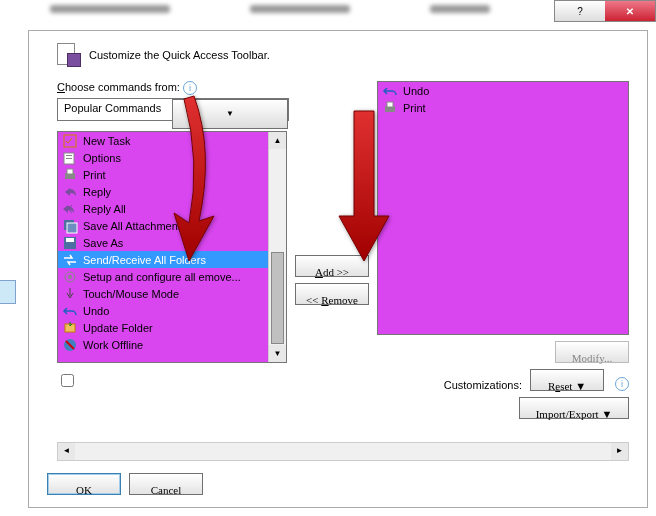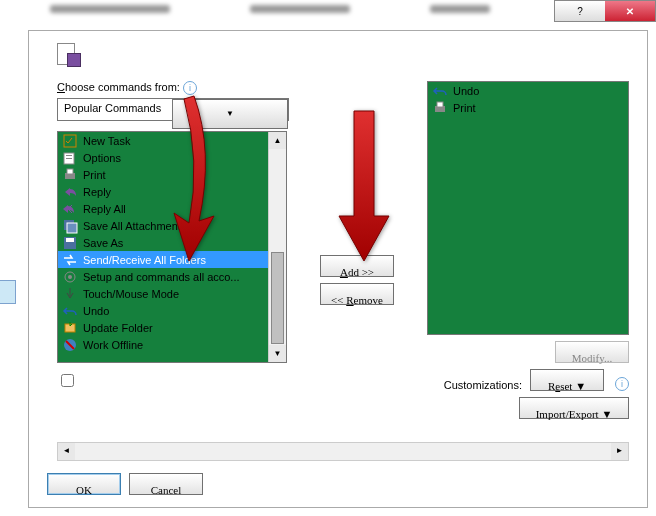--- a/index.html
+++ b/index.html
@@ -14,25 +14,25 @@
 .hdr{display:flex;align-items:center;gap:8px;margin-bottom:14px}
 .hdr-ico{width:24px;height:24px;position:relative}
 .hdr-ico .doc{width:16px;height:20px;border:1px solid #888;background:#fff;position:absolute}
 .hdr-ico .disk{width:12px;height:12px;background:#7a4fa0;position:absolute;right:0;bottom:0;border:1px solid #4a2f60}
 .lbl{display:block;margin-bottom:3px}
 .lbl u{text-decoration:underline}
 .info{display:inline-block;width:12px;height:12px;border:1px solid #6ba5d8;border-radius:50%;color:#6ba5d8;font-size:9px;text-align:center;line-height:12px;margin-left:3px}
 .combo{display:flex;width:230px;height:21px;border:1px solid #767676;background:#fff;margin-bottom:10px}
 .combo span{flex:1;padding:3px 6px}
 .combo .btn{width:18px;border-left:1px solid #767676;background:linear-gradient(#fff,#ddd);text-align:center;font-size:8px;line-height:21px}
-.cols{display:flex;gap:25px}
+.cols{display:flex;gap:0}
 .col-left{width:230px}
 .col-mid{width:90px;display:flex;flex-direction:column;align-items:center;justify-content:center;gap:6px;padding-top:60px}
 .col-right{flex:1}
-.listbox{border:1px solid #767676;height:230px;overflow:hidden;position:relative;background:#15803d}
+.listbox{border:1px solid #767676;height:230px;overflow:hidden;position:relative;background:#d946ef}
 .listbox ul{list-style:none;margin:0;padding:0}
 .listbox li{display:flex;align-items:center;height:17px;padding:0 4px;gap:5px;white-space:nowrap;overflow:hidden;text-overflow:ellipsis}
 .listbox li.sel{background:#3399ff;color:#fff}
 .listbox .sb{position:absolute;right:0;top:0;bottom:0;width:17px;background:#f0f0f0;border-left:1px solid #ccc}
 .listbox .sb .thumb{position:absolute;left:2px;right:2px;top:120px;height:90px;background:#c0c0c0;border:1px solid #888}
 .listbox .sb .arr{position:absolute;left:0;right:0;height:17px;text-align:center;font-size:8px;line-height:17px;background:#e8e8e8}
 .ico{width:16px;height:16px;display:inline-block;position:relative;flex-shrink:0}
 .ico svg{width:16px;height:16px}
 .btn{min-width:74px;height:22px;border:1px solid #707070;background:linear-gradient(#fff,#e3e3e3);font:11px "Segoe UI";padding:10px 8px;cursor:pointer}
 .btn:disabled{color:#888;border-color:#bbb}
@@ -62,20 +62,21 @@
 <div class="sidebar-stub"></div>
 
 <div class="dlg">
 <div class="dlg-body">
 
 <div class="hdr">
   <span class="hdr-ico">
           <span class="doc"></span>
           <span class="disk"></span>
         </span>
+  <span>Customize the Quick Access Toolbar.</span>
 </div>
 
 <div class="cols">
 <div class="col-left">
   <label class="lbl"><u>C</u><span>hoose commands from:</span><span class="info">i</span></label>
   <div class="combo">
     <span>Popular Commands</span>
     <span class="btn">▼</span>
   </div>
   <div class="listbox">
@@ -134,21 +135,21 @@
                     <path d="M2 6h8l-2-3M14 10H6l2 3" stroke="#fff" stroke-width="1.5" fill="none"></path>
                     <rect x="1" y="1" width="14" height="14" fill="none"></rect>
                   </svg></span>
                 <span>Send/Receive All Folders</span>
               </li>
               <li class="">
                 <span class="ico"><svg viewBox="0 0 16 16">
                     <circle cx="8" cy="8" r="5" fill="none" stroke="#888"></circle>
                     <circle cx="8" cy="8" r="2" fill="#888"></circle>
                   </svg></span>
-                <span>Setup and commands all acco...</span>
+                <span>Setup and configure all emove...</span>
               </li>
               <li class="">
                 <span class="ico"><svg viewBox="0 0 16 16">
                     <path d="M8 2v8M5 7l3 5 3-5" stroke="#444" fill="none"></path>
                   </svg></span>
                 <span>Touch/Mouse Mode</span>
                 <span style="margin-left:auto;font-size:8px">▶</span>
               </li>
               <li class="">
                 <span class="ico"><svg viewBox="0 0 16 16">

